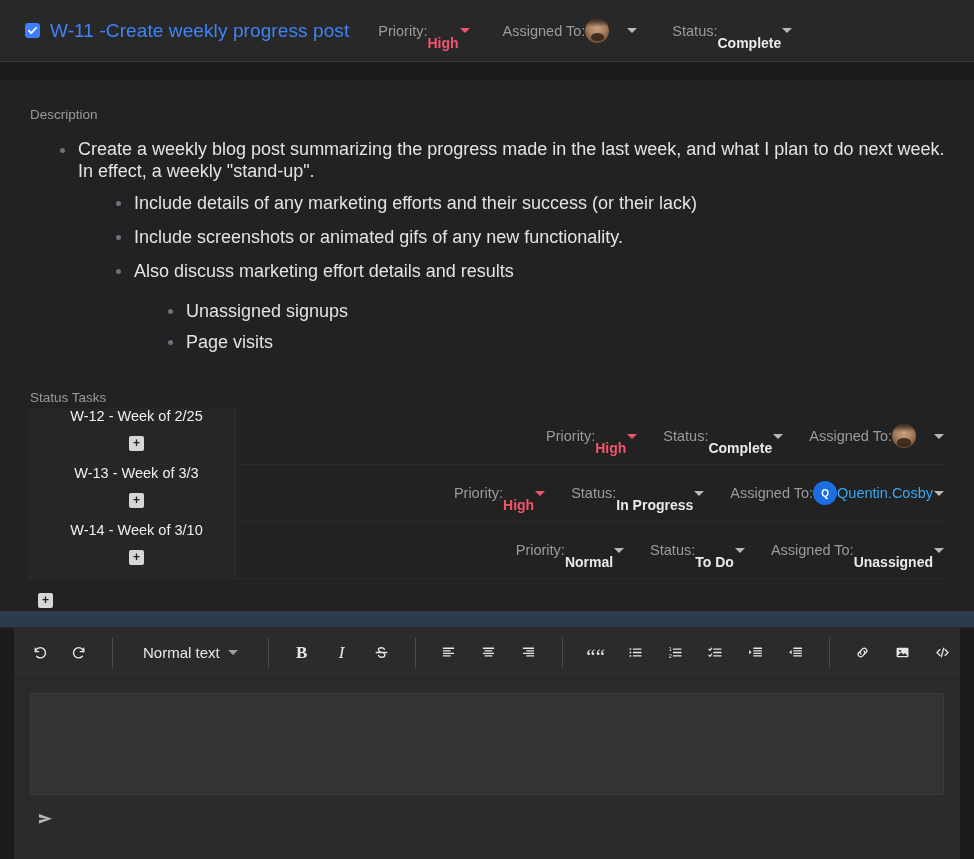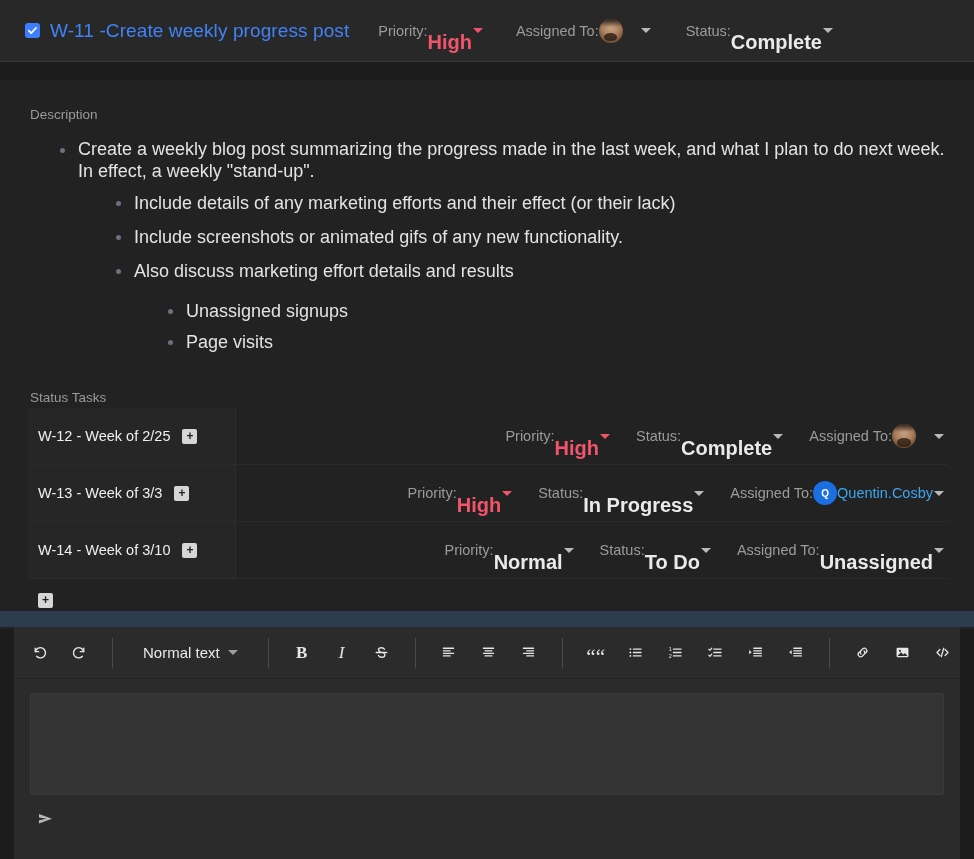--- a/index.html
+++ b/index.html
@@ -66,21 +66,21 @@
     display: flex;
     align-items: center;
     gap: 0;
     white-space: nowrap;
   }
   .field-label {
     color: #9b9b9b;
     font-size: 14.5px;
   }
   .field-value {
-    font-size: 20px;
+    font-size: 14px;
     font-weight: bold;
     color: #eaeaea;
     cursor: pointer;
     margin-top: 24px;
   }
   .field-value.prio-high { color: #f2556b; }
   .field-value.prio-normal { color: #eaeaea; }
   .caret {
     width: 0; height: 0;
     border-left: 5px solid transparent;
@@ -204,20 +204,21 @@
   .child-key-cell {
     width: 208px;
     height: 56px;
     display: flex;
     align-items: center;
     gap: 12px;
     padding-left: 10px;
     box-sizing: border-box;
     border-right: 1px solid #2f2f2f;
     background: #262626;
+    flex-direction: column;
   }
   .child-key {
     color: #efefef;
     font-size: 14.5px;
     white-space: nowrap;
     cursor: pointer;
   }
   .plus-btn {
     width: 15px; height: 15px;
     background: #d6d6d6;
@@ -370,21 +371,21 @@
   <div class="body-panel">
 
     <div class="section-label desc-label">Description</div>
 
     <ul class="lvl1">
       <li>
         <div class="p-text">Create a weekly blog post summarizing the progress made in the last week, and what I plan to do next week. In effect, a weekly "stand-up".</div>
 
         <ul class="lvl2">
           <li>
-            <div class="p-text">Include details of any marketing efforts and their effect (or their lack)</div>
+            <div class="p-text">Include details of any marketing efforts and their success (or their lack)</div>
           </li>
           <li>
             <div class="p-text">Include screenshots or animated gifs of any new functionality.</div>
           </li>
           <li>
             <div class="p-text">Also discuss marketing effort details and results</div>
 
             <ul class="lvl3">
               <li>
                 <div class="p-text">Unassigned signups</div>

